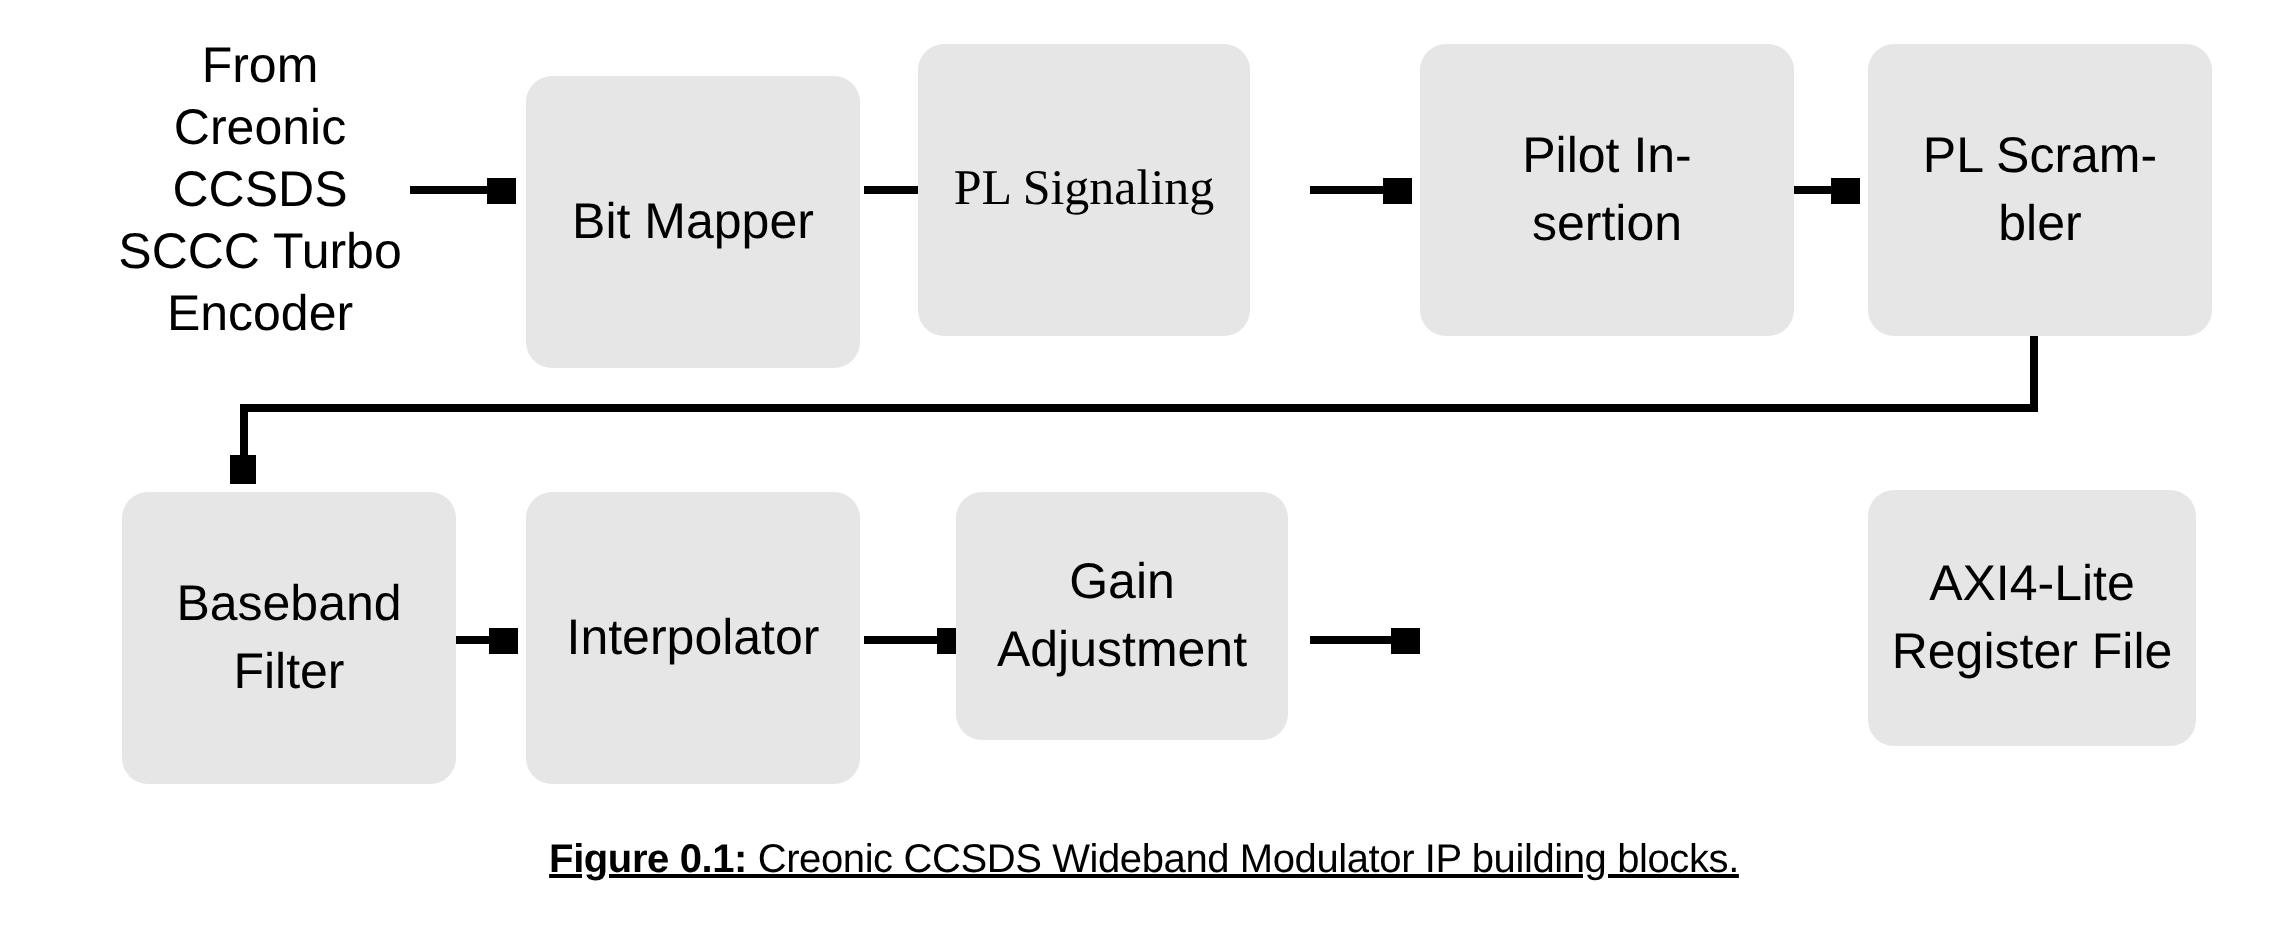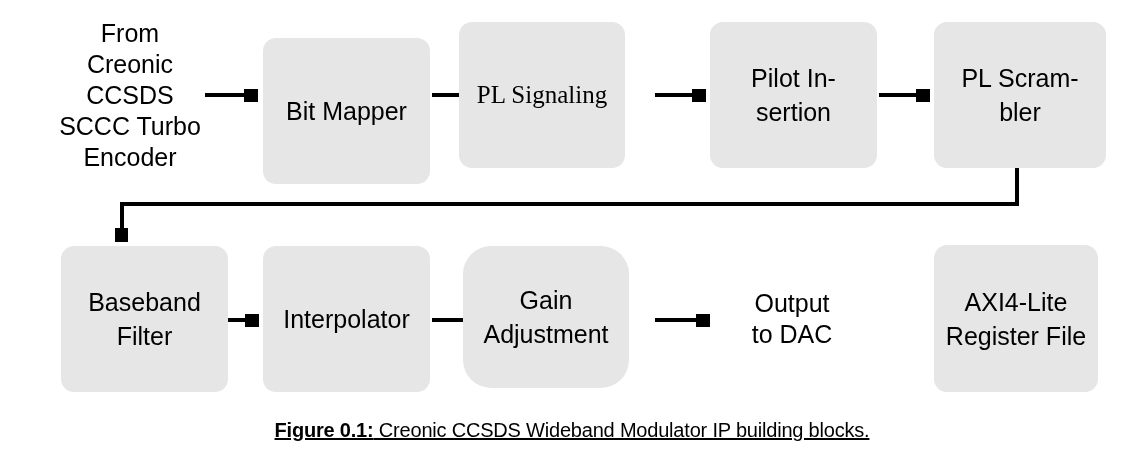--- a/index.html
+++ b/index.html
@@ -24,28 +24,28 @@
     position:absolute;
     display:flex; align-items:center; justify-content:center;
     text-align:center;
     font-size:25px; line-height:31px;
     white-space:pre-line;
   }
   
   #src             { left:42px;  top:22px;  width:176px; height:146px; }
   #bit-mapper      { left:263px; top:22px;  width:167px; height:146px;margin-top:16px; }
   #pl-signaling    { left:459px; top:22px;  width:166px; height:146px;font-family:Liberation Serif, serif; }
-  #pilot-insertion { left:710px; top:22px;  width:167px; height:146px; }
+  #pilot-insertion { left:710px; top:22px;  width:187px; height:146px; }
   #pl-scrambler    { left:934px; top:22px;  width:172px; height:146px; }
   
   #baseband-filter { left:38px;  top:246px; width:167px; height:146px;margin-left:23px; }
   #interpolator    { left:263px; top:246px; width:167px; height:146px; }
-  #gain-adjustment { left:463px; top:246px; width:166px; height:142px;border-radius:28px; }
+  #gain-adjustment { left:478px; top:246px; width:166px; height:124px; }
   #output-dac      { left:714px; top:246px; width:156px; height:146px; }
-  #axi4            { left:934px; top:245px; width:164px; height:147px; }
+  #axi4            { left:934px; top:245px; width:164px; height:128px; }
 
   #connectors { position:absolute; left:0; top:0; width:1144px; height:475px; pointer-events:none; }
   #connectors path, #connectors line { stroke:#000000; stroke-width:4; fill:none; }
 
   #caption {
     position:absolute; left:0; top:419px; width:1144px;
     text-align:center;
     font-size:20px; letter-spacing:-0.2px;
     color:#000000;
     text-decoration:underline;
@@ -83,22 +83,20 @@
   <div id="pilot-insertion" class="box">Pilot In-
 sertion</div>
   <div id="pl-scrambler" class="box">PL Scram-
 bler</div>
 
   <div id="baseband-filter" class="box">Baseband
 Filter</div>
   <div id="interpolator" class="box">Interpolator</div>
   <div id="gain-adjustment" class="box">Gain
 Adjustment</div>
-  <div id="output-dac" class="plain">Output
-to DAC</div>
   <div id="axi4" class="box">AXI4-Lite
 Register File</div>
 
   <div id="caption">
     <span class="cap-label">Figure 0.1:</span><span> Creonic CCSDS Wideband Modulator IP building blocks.</span>
   </div>
 
 </div>
 
 </body></html>

